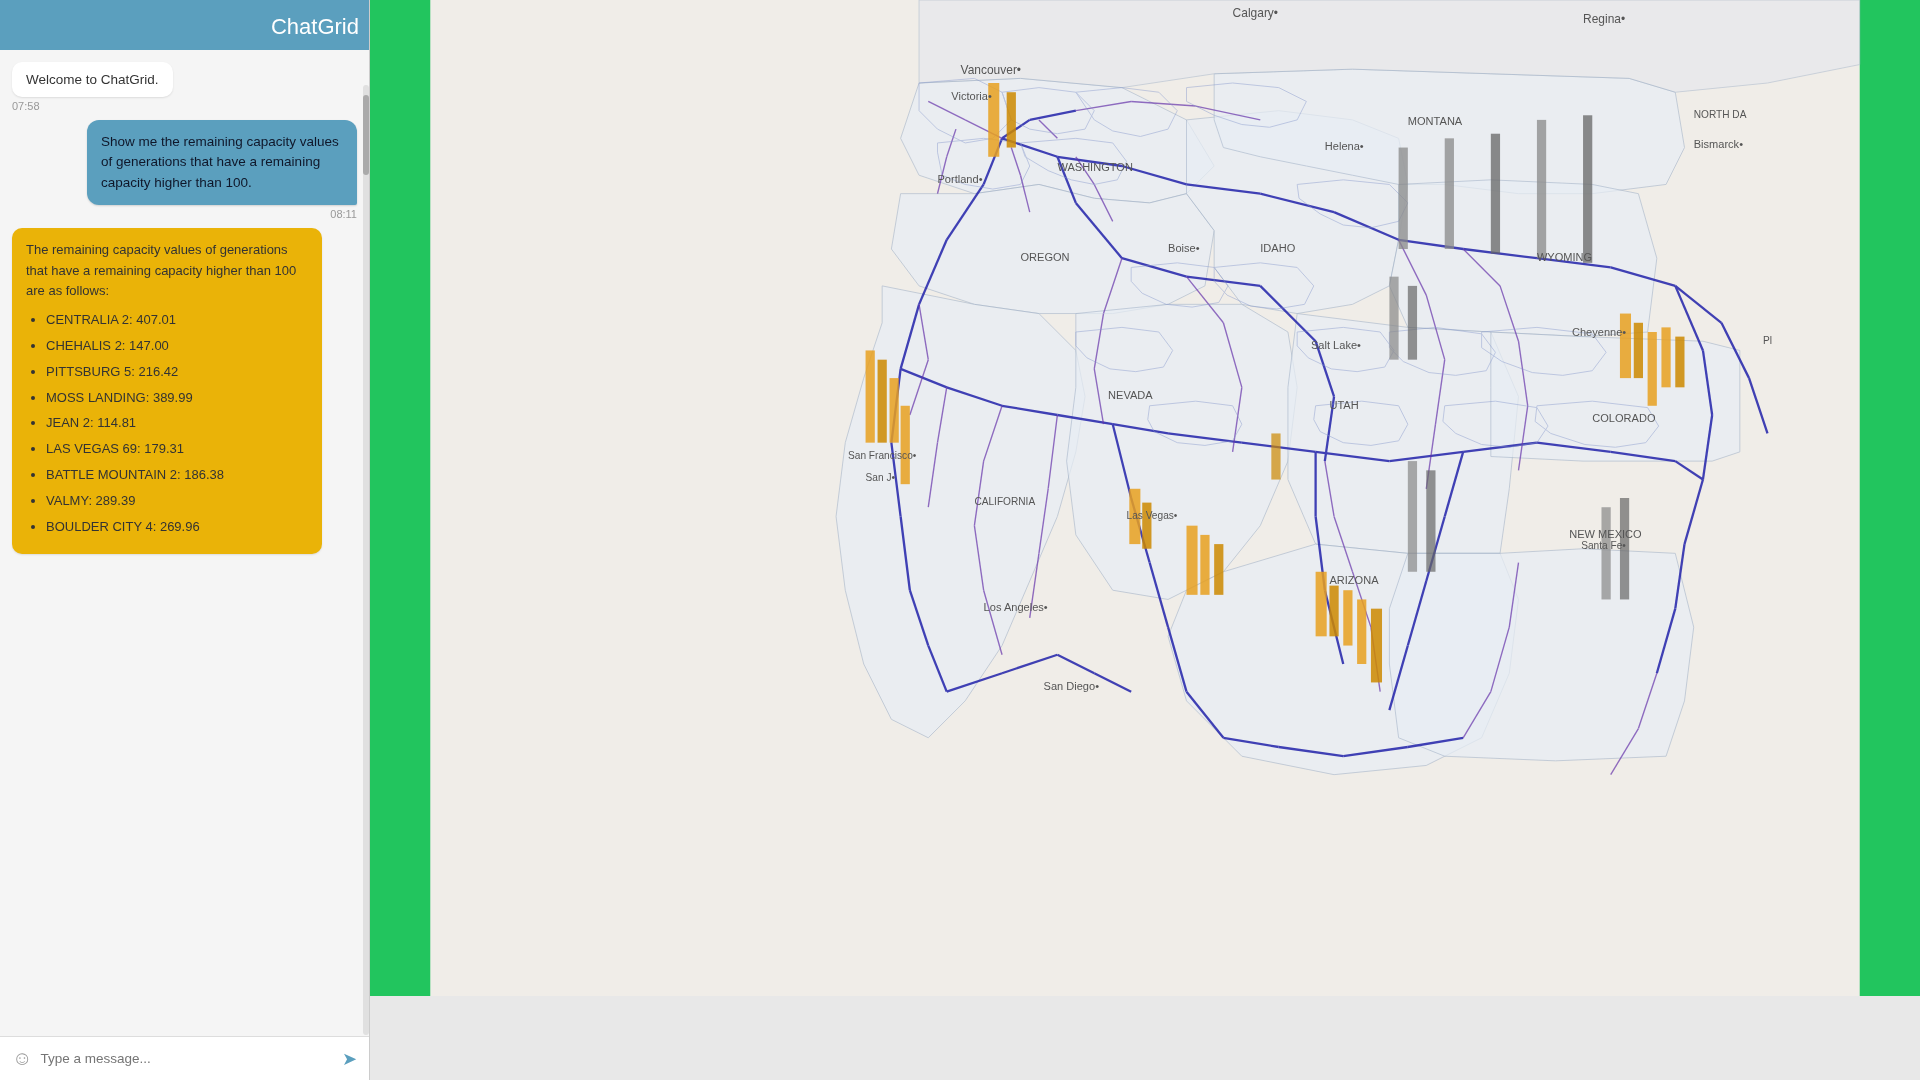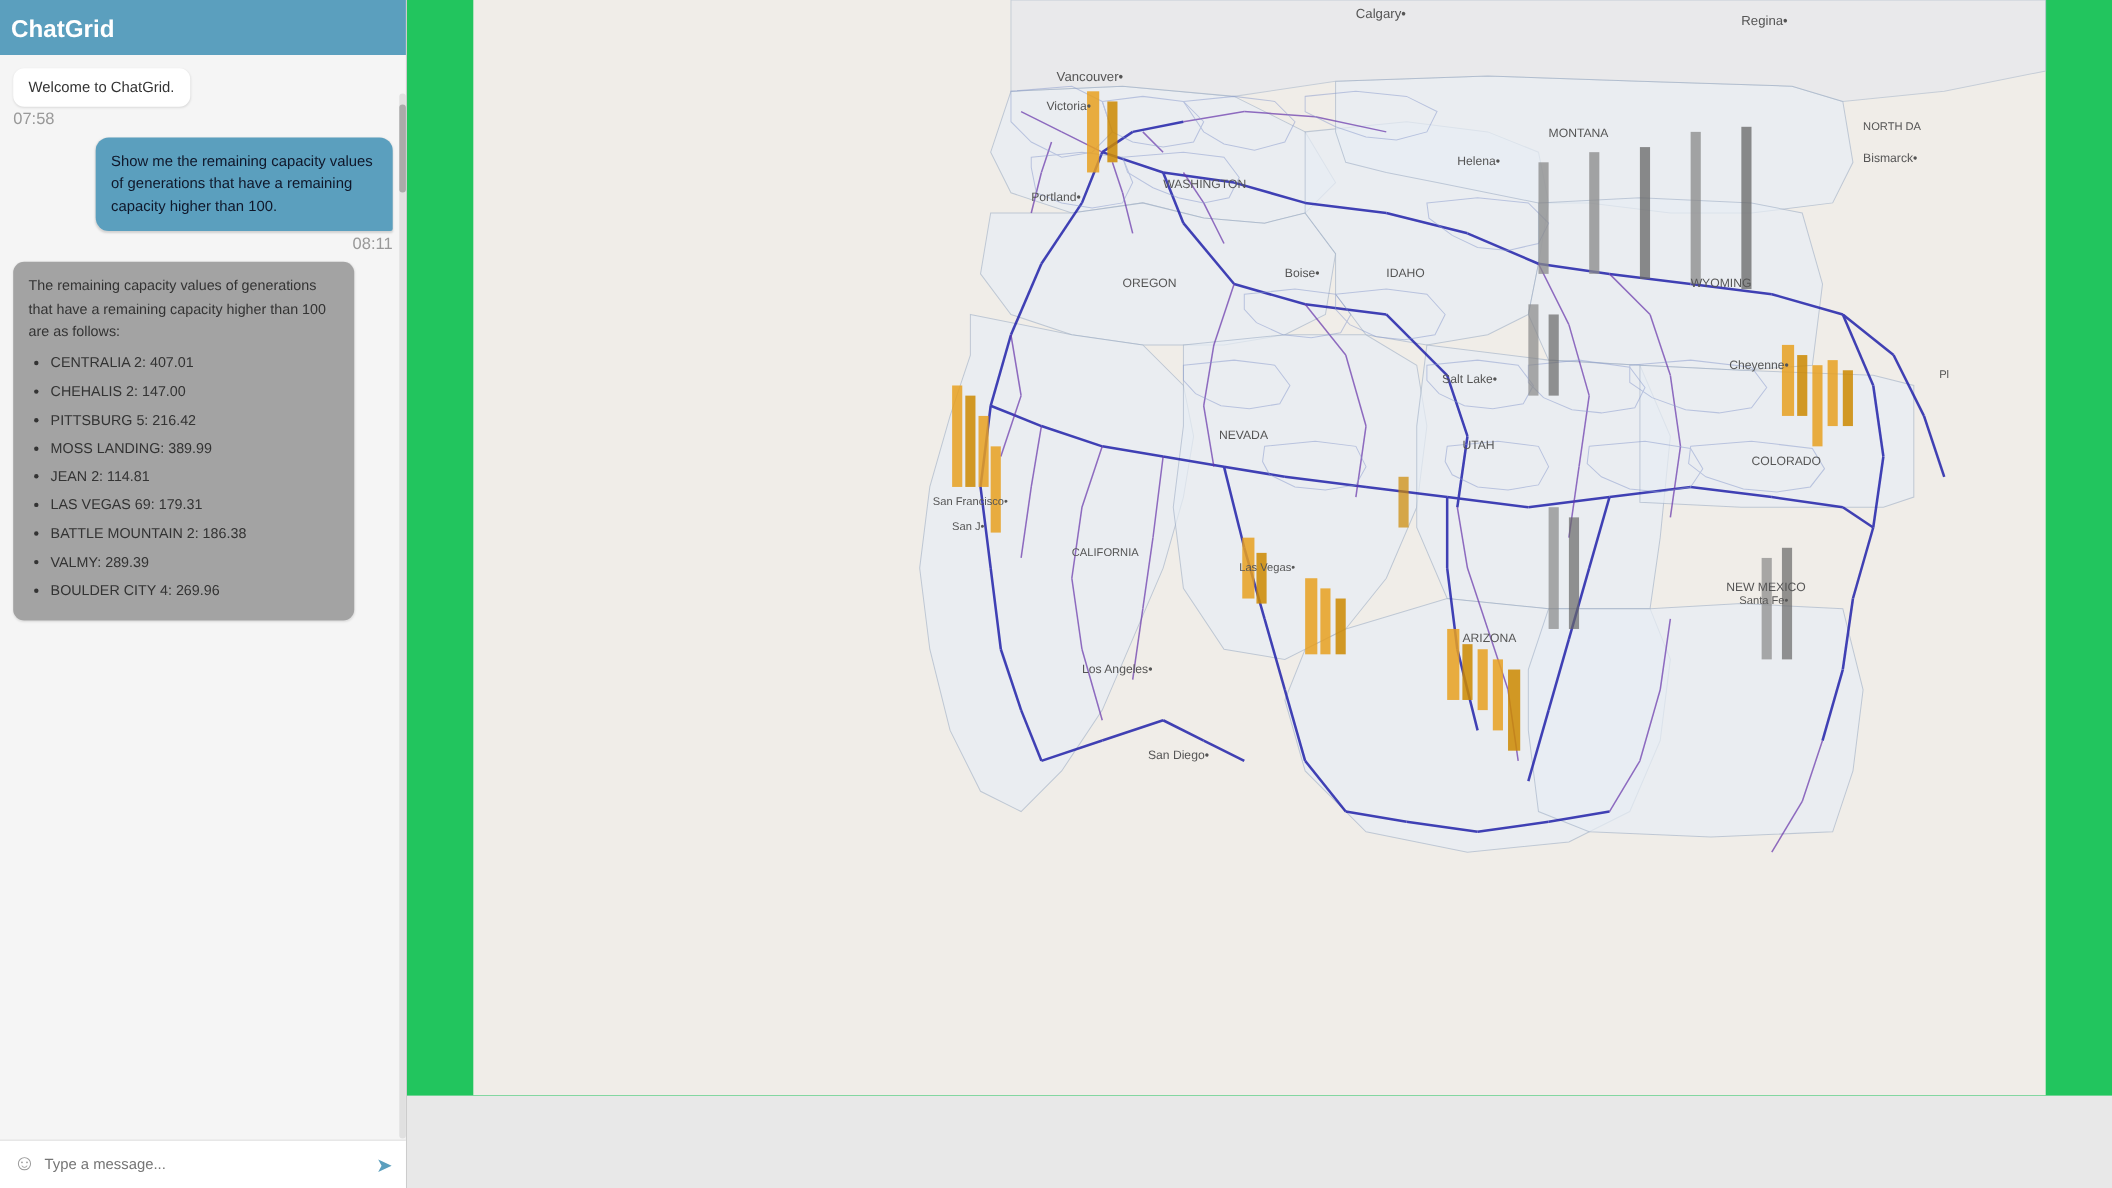--- a/index.html
+++ b/index.html
@@ -14,24 +14,24 @@
       display: flex;
       flex-direction: column;
       border-right: 1px solid #ccc;
       position: relative;
       z-index: 10;
     }
 
     #chat-header {
       background: #5b9fbe;
       color: white;
-      text-align: left;
+      text-align: right;
       padding: 14px 10px 10px;
       font-size: 22px;
-      font-weight: bold;
+      font-weight: normal;
     }
 
     #chat-subtitle {
       background: #5b9fbe;
       color: white;
       text-align: center;
       padding: 0 10px 12px;
       font-size: 13px;
       font-weight: normal;
     }
@@ -50,21 +50,21 @@
       border-radius: 10px;
       padding: 10px 14px;
       font-size: 13.5px;
       color: #333;
       max-width: 240px;
       align-self: flex-start;
       box-shadow: 0 1px 2px rgba(0,0,0,0.1);
     }
 
     .msg-time {
-      font-size: 15px;
+      font-size: 11px;
       color: #999;
       margin-top: 3px;
       margin-bottom: 8px;
     }
 
     .msg-time-left { align-self: flex-start; }
     .msg-time-right { align-self: flex-end; }
 
     .msg-user {
       background: #5b9fbe;
@@ -72,21 +72,21 @@
       border-radius: 12px 12px 2px 12px;
       padding: 12px 14px;
       font-size: 13.5px;
       max-width: 270px;
       align-self: flex-end;
       line-height: 1.5;
       box-shadow: 0 1px 2px rgba(0,0,0,0.15);
     }
 
     .msg-bot {
-      background: #a3a3a3;
+      background: #eab308;
       border-radius: 10px;
       padding: 12px 14px;
       font-size: 13px;
       color: #333;
       max-width: 310px;
       align-self: flex-start;
       line-height: 1.6;
       box-shadow: 0 1px 2px rgba(0,0,0,0.1);
     }
 

